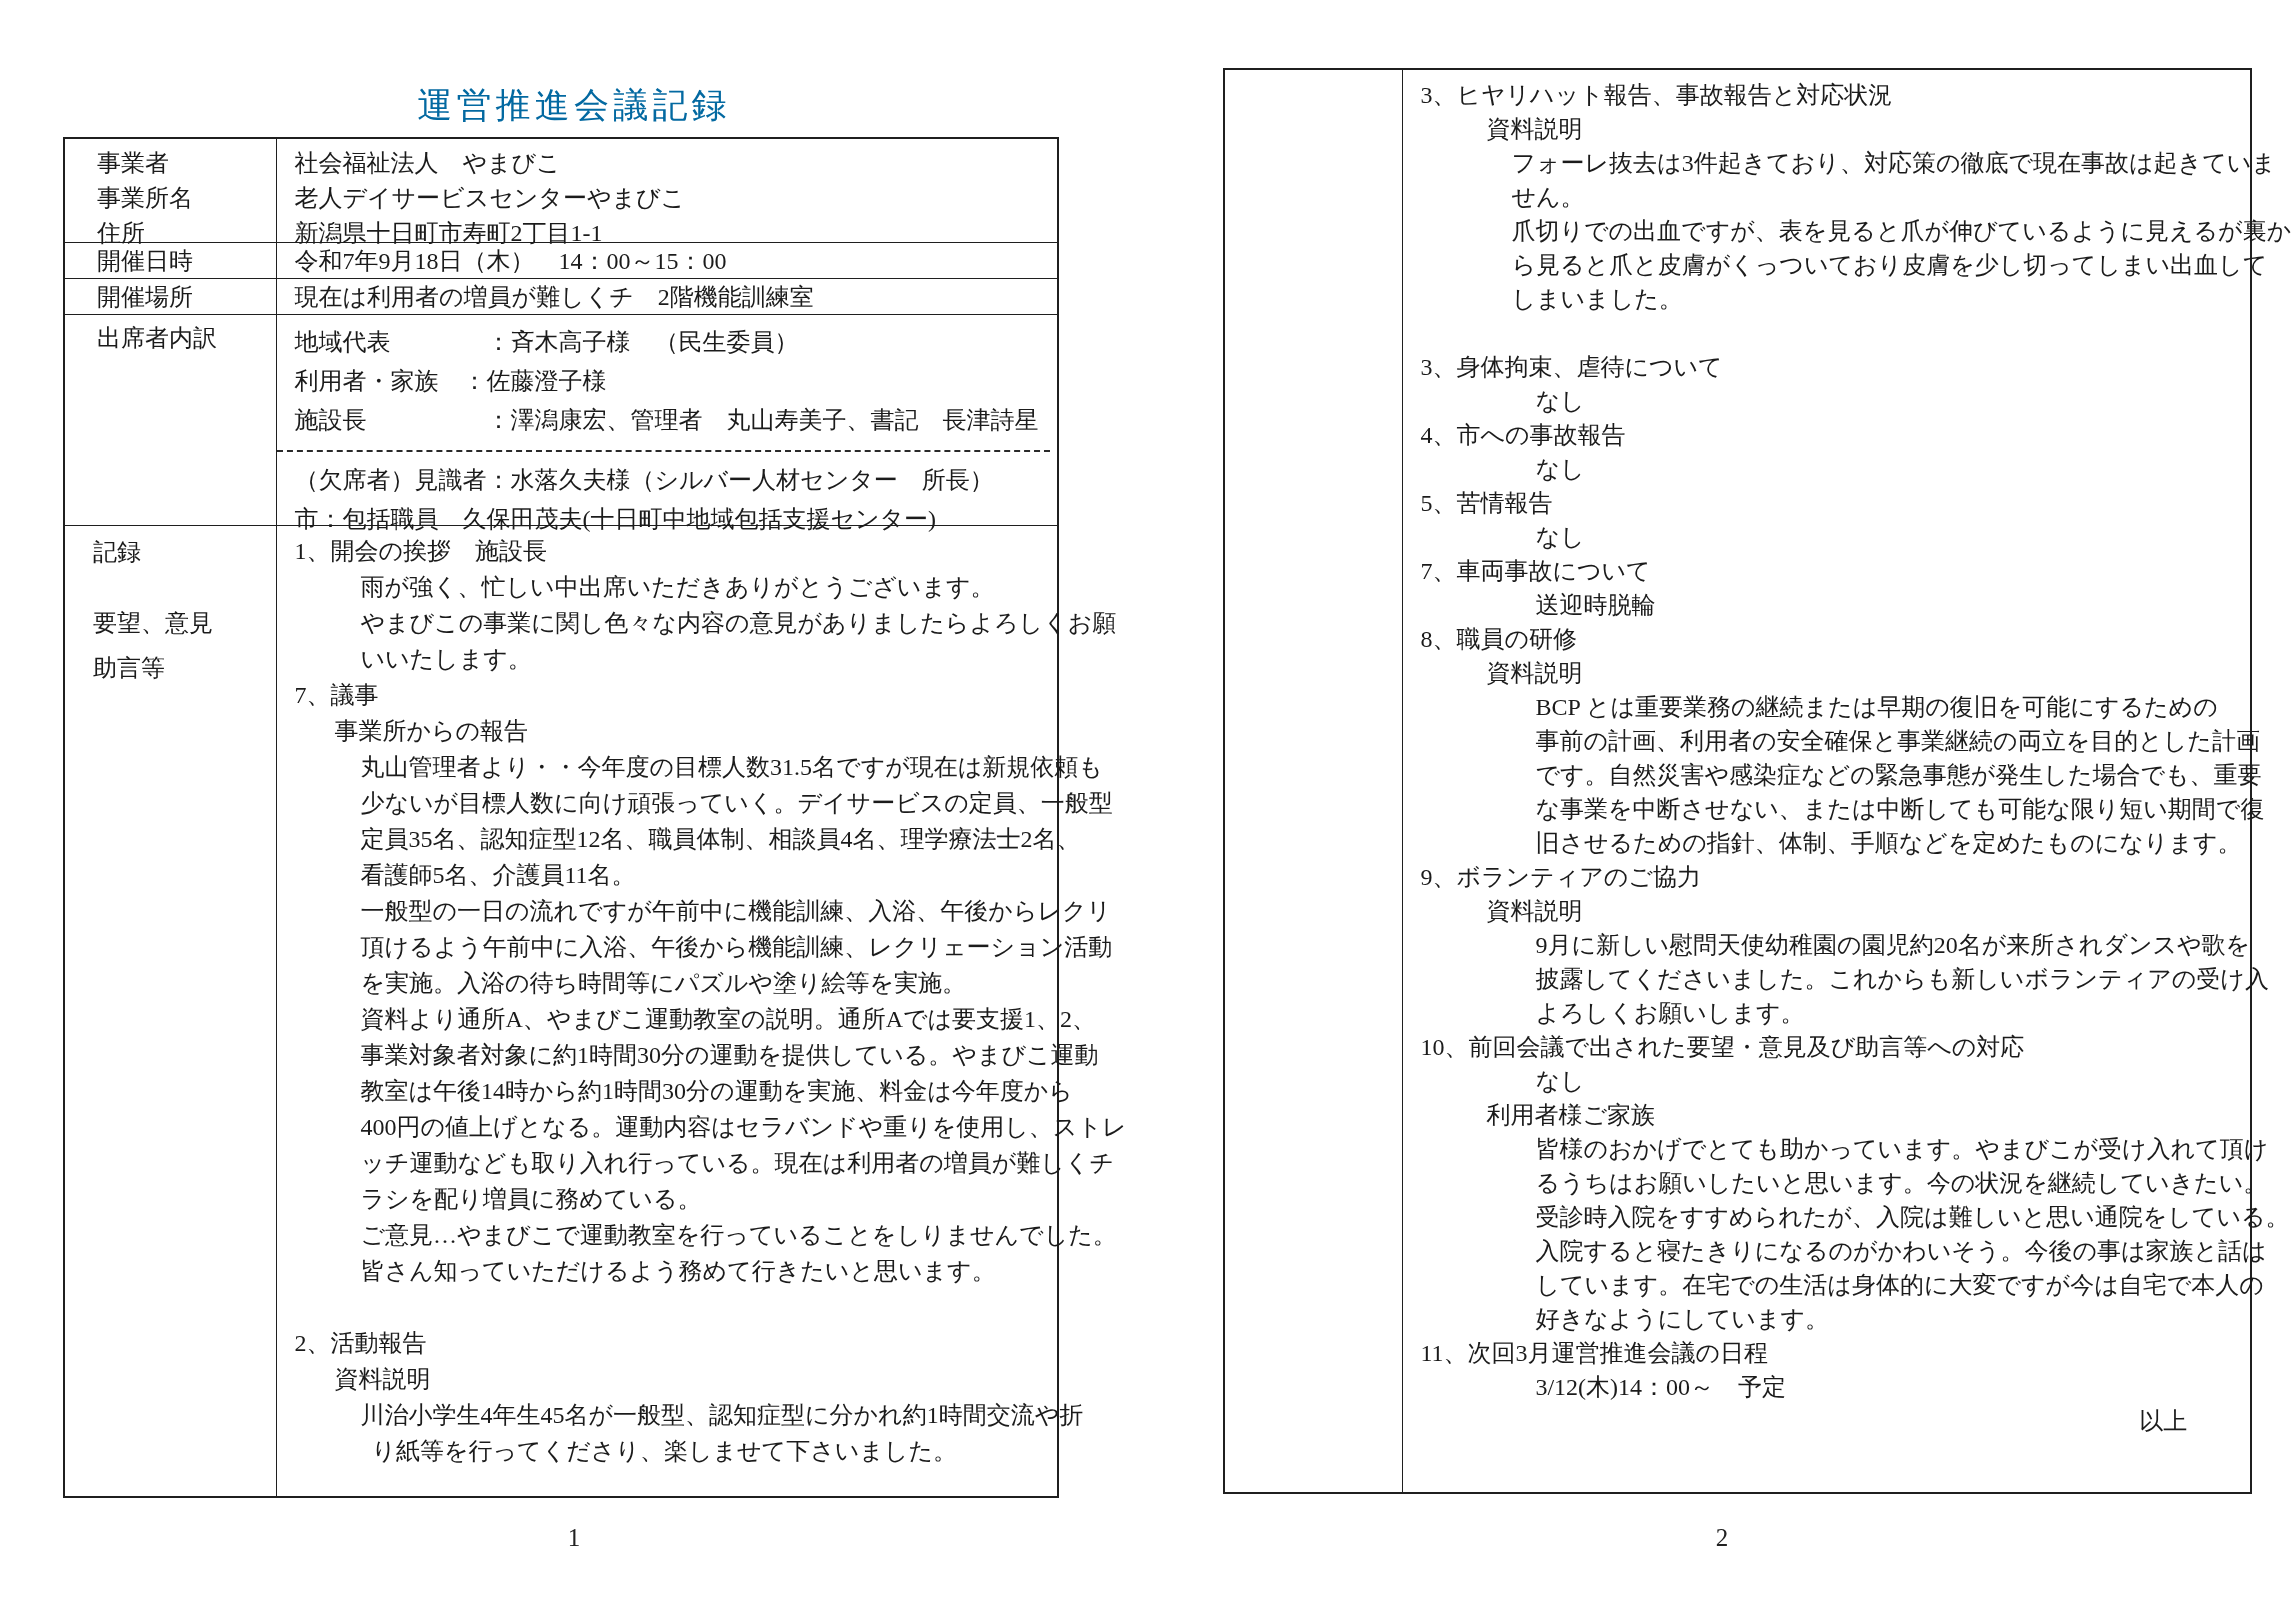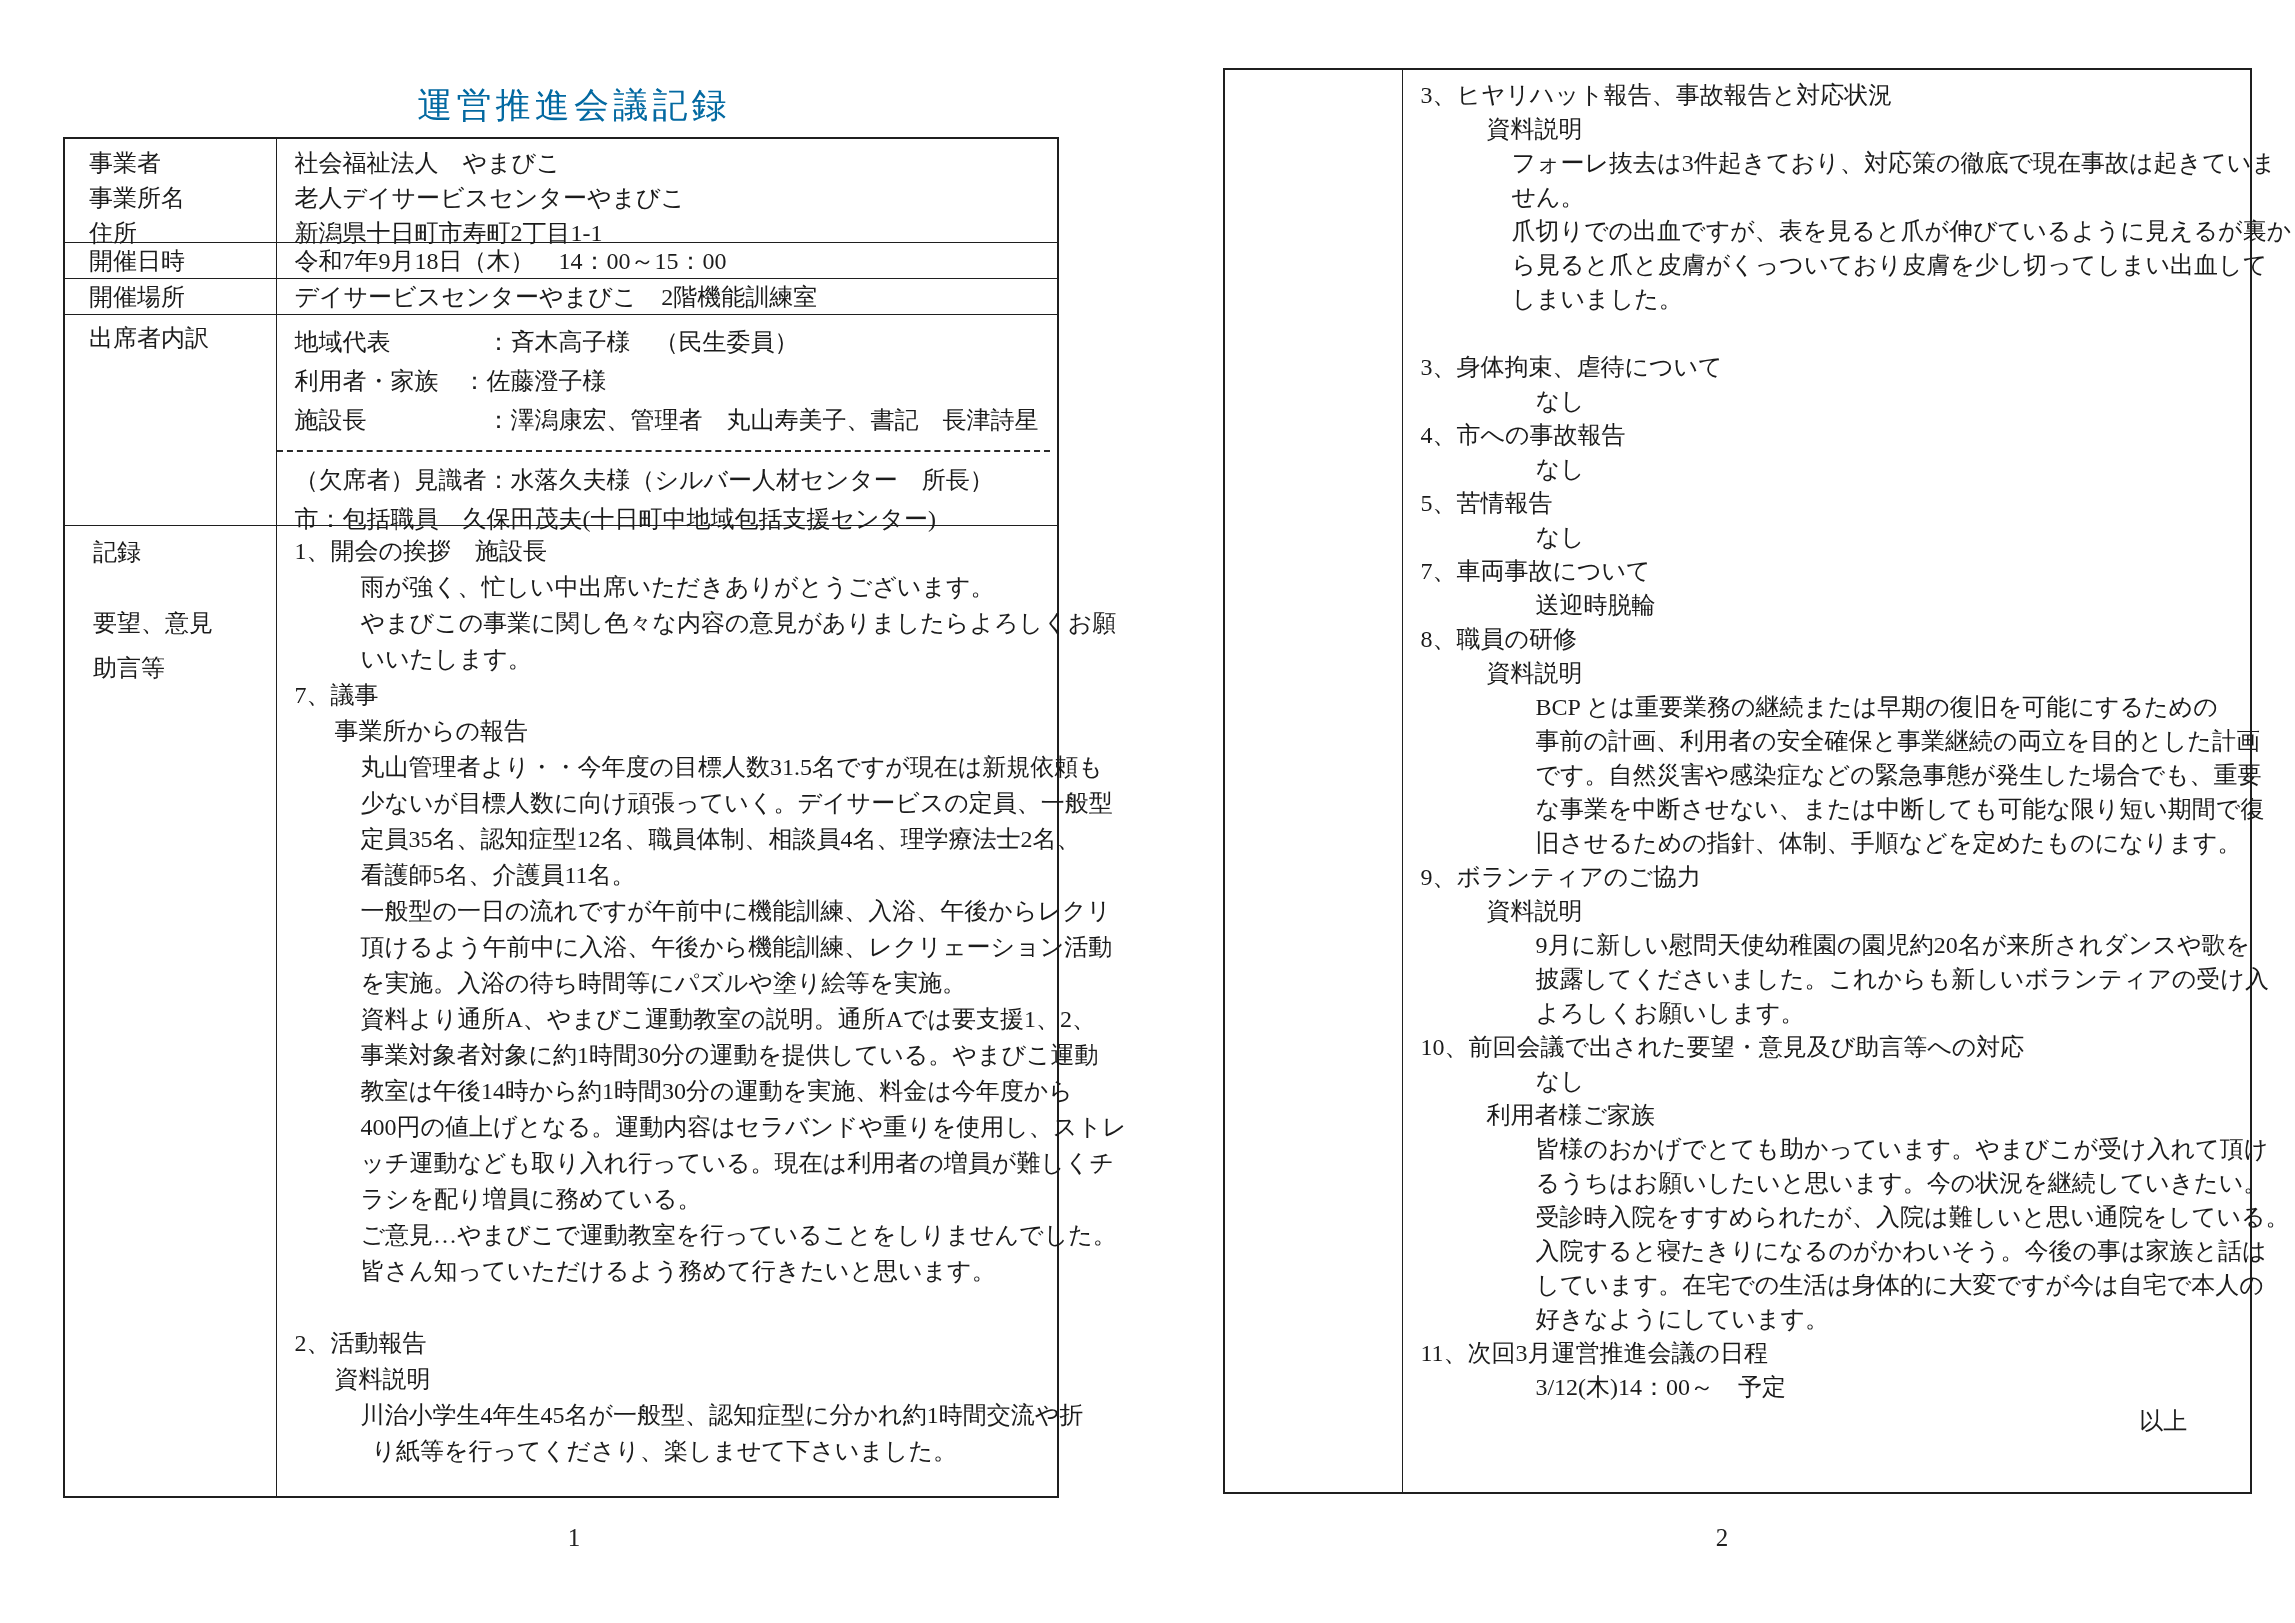--- a/index.html
+++ b/index.html
@@ -32,21 +32,21 @@
     background:transparent;
   }
   .tbl1{left:63px;top:137px;width:996px;height:1361px;}
   .tbl2{left:75px;top:68px;width:1029px;height:1426px;}
 
   .trow{display:flex;box-sizing:border-box;border-bottom:1.4px solid #1f1f1f;}
   .trow:last-child{border-bottom:none;}
   .lcell{
     box-sizing:border-box;
     border-right:1.4px solid #1f1f1f;
-    padding:7px 7px 0 24px;
+    padding:7px 7px 0 32px;
     font-size:24px;
     flex:0 0 auto;
   }
   .vcell{
     box-sizing:border-box;
     flex:1 1 auto;
     padding:7px 7px 0 17.4px;
     font-size:24px;
     position:relative;
   }
@@ -130,21 +130,21 @@
       </div>
     </div>
 
     <div class="trow r2">
       <div class="lcell">開催日時</div>
       <div class="vcell">令和7年9月18日（木）　14：00～15：00</div>
     </div>
 
     <div class="trow r3">
       <div class="lcell">開催場所</div>
-      <div class="vcell">デイサービスセンターやまびこ　2階機能訓練室</div>
+      <div class="vcell">現在は利用者の増員が難しくチ　2階機能訓練室</div>
     </div>
 
     <div class="trow r4">
       <div class="lcell">出席者内訳</div>
       <div class="vcell attendees">
         <div>
             <div class="tline">地域代表　　　　：斉木高子様　（民生委員）</div>
             <div class="tline">利用者・家族　：佐藤澄子様</div>
             <div class="tline">施設長　　　　　：澤潟康宏、管理者　丸山寿美子、書記　長津詩星</div>
           </div>

